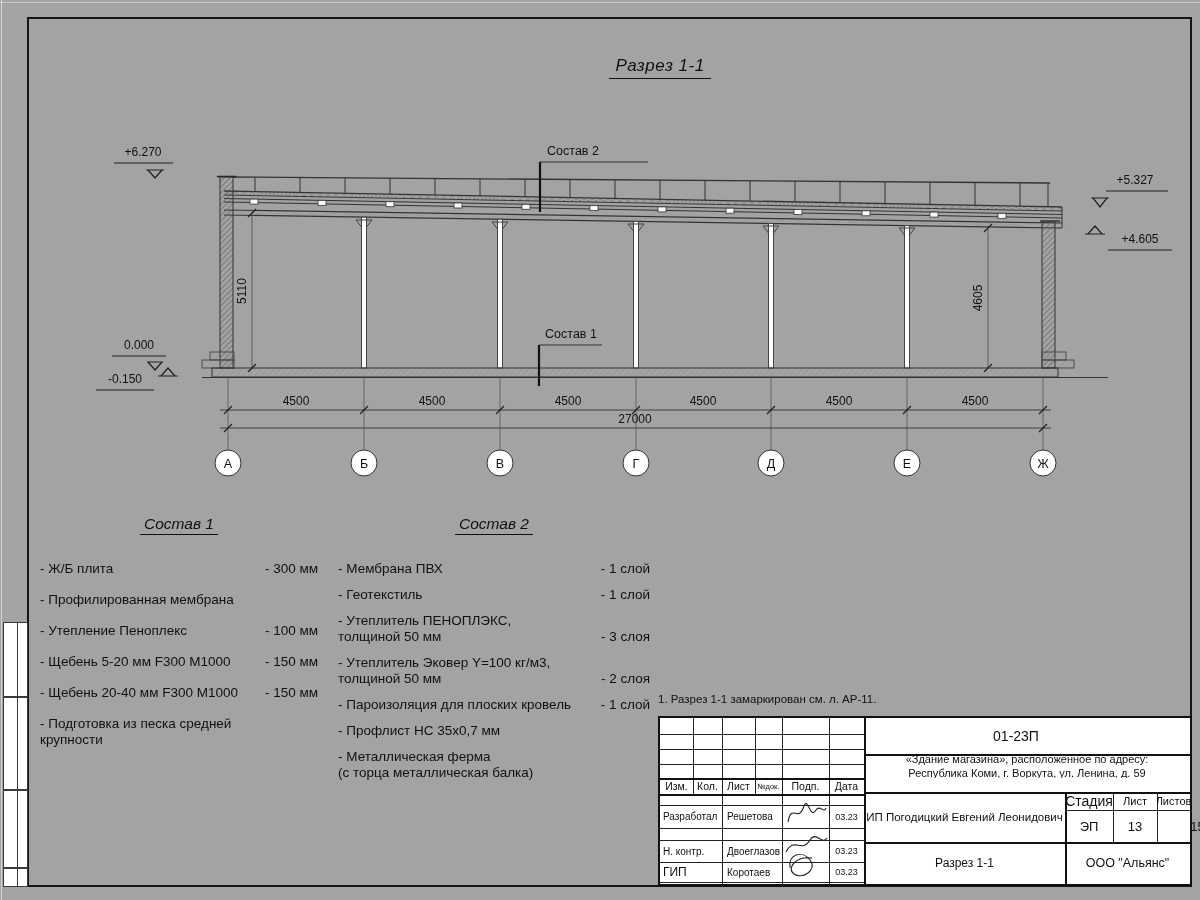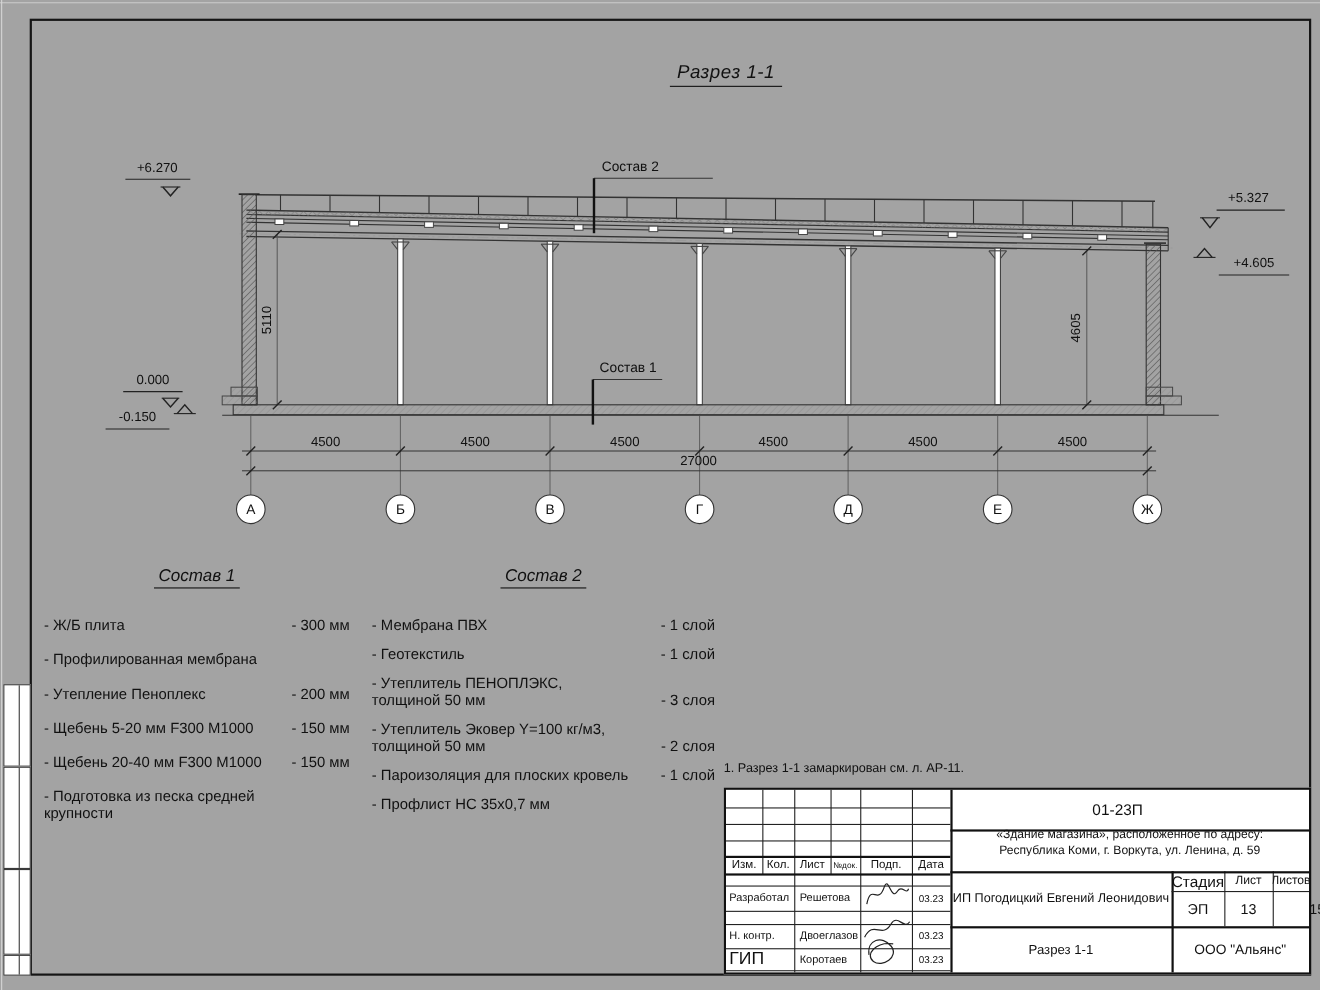--- a/index.html
+++ b/index.html
@@ -272,21 +272,21 @@
     </g>
   </svg>
 
   <div class="comp c1" style="left:40px;top:516px;width:278px;">
     <div class="comp-title"><span>Состав 1</span></div>
     <div class="comp-row">
       <span>- Ж/Б плита</span><span class="comp-val">- 300 мм</span></div>
     <div class="comp-row">
       <span>- Профилированная мембрана</span><span class="comp-val"></span></div>
     <div class="comp-row">
-      <span>- Утепление Пеноплекс</span><span class="comp-val">- 200 мм</span></div>
+      <span>- Утепление Пеноплекс</span><span class="comp-val">- 100 мм</span></div>
     <div class="comp-row">
       <span>-  Щебень 5-20 мм F300 М1000</span><span class="comp-val">- 150 мм</span></div>
     <div class="comp-row">
       <span>-  Щебень 20-40 мм F300 М1000</span><span class="comp-val">- 150 мм</span></div>
     <div class="comp-row">
       <span>- Подготовка из песка средней
   крупности</span><span class="comp-val"></span></div>
   </div>
 
   <div class="comp c2" style="left:338px;top:516px;width:312px;">
@@ -298,20 +298,23 @@
     <div class="comp-row">
       <span>- Утеплитель ПЕНОПЛЭКС,
   толщиной 50 мм</span><span class="comp-val">- 3 слоя</span></div>
     <div class="comp-row">
       <span>- Утеплитель Эковер Y=100 кг/м3,
   толщиной 50 мм</span><span class="comp-val">- 2 слоя</span></div>
     <div class="comp-row">
       <span>- Пароизоляция для плоских кровель</span><span class="comp-val">- 1 слой</span></div>
     <div class="comp-row">
       <span>- Профлист НС 35х0,7 мм</span><span class="comp-val"></span></div>
+    <div class="comp-row">
+      <span>- Металлическая ферма
+  (с торца металлическая балка)</span><span class="comp-val"></span></div>
   </div>
 
   <div class="note">1. Разрез 1-1 замаркирован см. л. АР-11.</div>
 
   <div class="tb">
 
     <div class="vl" style="left:33px;top:0;height:77px;"></div>
     <div class="vl" style="left:95px;top:0;height:77px;"></div>
     <div class="vl" style="left:62px;top:0;height:166px;"></div>
     <div class="vl" style="left:122px;top:0;height:166px;"></div>
@@ -343,21 +346,21 @@
     <div class="cell" style="left:95px;top:60px;width:27px;height:16px;font-size:7.5px;">№док.</div>
     <div class="cell" style="left:122px;top:60px;width:47px;height:16px;font-size:10.5px;">Подп.</div>
     <div class="cell" style="left:169px;top:60px;width:35px;height:16px;font-size:10.5px;">Дата</div>
 
     <div class="cell left" style="left:0;top:87px;width:62px;height:23px;font-size:10px;">Разработал</div>
     <div class="cell left" style="left:64px;top:87px;width:58px;height:23px;font-size:10px;">Решетова</div>
     <div class="cell" style="left:169px;top:87px;width:35px;height:23px;font-size:9px;">03.23</div>
     <div class="cell left" style="left:0;top:122px;width:62px;height:22px;font-size:10px;">Н. контр.</div>
     <div class="cell left" style="left:64px;top:122px;width:58px;height:22px;font-size:10px;">Двоеглазов</div>
     <div class="cell" style="left:169px;top:122px;width:35px;height:22px;font-size:9px;">03.23</div>
-    <div class="cell left" style="left:0;top:144px;width:62px;height:20px;font-size:16px;">ГИП</div>
+    <div class="cell left" style="left:0;top:144px;width:62px;height:20px;font-size:12px;">ГИП</div>
     <div class="cell left" style="left:64px;top:144px;width:58px;height:20px;font-size:10px;">Коротаев</div>
     <div class="cell" style="left:169px;top:144px;width:35px;height:20px;font-size:9px;">03.23</div>
 
     <svg class="sigs" width="47" height="90" viewBox="0 0 47 90">
       <path d="M6,28 C10,8 16,30 22,12 C26,2 28,26 34,16 C38,10 42,20 44,14" fill="none" stroke="#222" stroke-width="1.1"></path>
       <path d="M4,58 C12,42 20,60 28,46 C34,36 40,52 45,44 M8,74 C6,60 20,56 28,66 C36,76 20,86 12,80 C4,74 14,62 30,64" fill="none" stroke="#222" stroke-width="1.1"></path>
     </svg>
 
     <div class="cell" style="left:204px;top:0;width:304px;height:36px;font-size:14px;">01-23П</div>
     <div class="cell" style="left:204px;top:36px;width:326px;height:24px;font-size:11px;flex-direction:column;line-height:14.5px;">

